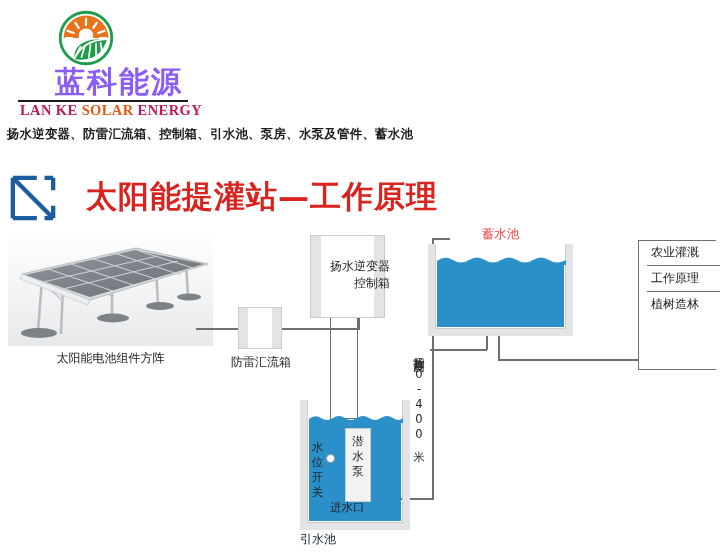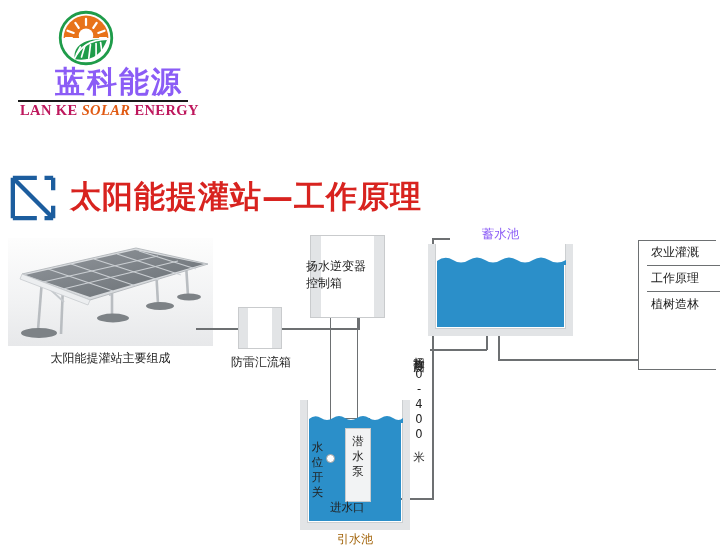--- a/index.html
+++ b/index.html
@@ -51,21 +51,21 @@
     left: 2px;
     top: 94px;
     width: 166px;
     font-family: "Liberation Serif", "DejaVu Serif", serif;
     font-size: 14.5px;
     font-weight: bold;
     letter-spacing: 0.4px;
     white-space: nowrap;
     color: #1b1b1b;
   }
-  #logo-en .sol { color: #e05a13; font-style: italic; }
+  #logo-en .sol { color: #e05a13; }
   #logo-en .lan { color: #be185d; }
   #logo-rule {
     position: absolute;
     left: 0px;
     top: 92px;
     width: 170px;
     height: 2px;
     background: #1b1b1b;
   }
 
@@ -93,21 +93,21 @@
   }
   #title-icon {
     position: absolute;
     left: 0px;
     top: 2px;
     width: 50px;
     height: 48px;
   }
   #title-text {
     position: absolute;
-    left: 62px;
+    left: 78px;
     top: 0px;
     font-size: 31px;
     font-weight: bold;
     color: #d8231f;
     letter-spacing: 1px;
     line-height: 48px;
     white-space: nowrap;
   }
 
   
@@ -192,21 +192,21 @@
     height: 100%;
     background: #e2e4e6;
   }
   #inverter-box .side.l { left: 0; }
   #inverter-box .side.r { right: 0; }
   #inverter-label {
     position: absolute;
     left: 306px;
     top: 26px;
     width: 84px;
-    text-align: left;
+    text-align: right;
     font-size: 12px;
     line-height: 17px;
     color: #222;
   }
 
   
   #reservoir {
     position: absolute;
     left: 428px;
     top: 12px;
@@ -244,21 +244,21 @@
     height: 10px;
     overflow: hidden;
   }
   #reservoir-label {
     position: absolute;
     left: 428px;
     top: -6px;
     width: 145px;
     text-align: center;
     font-size: 12.5px;
-    color: #8b5cf6;
+    color: #ef4444;
   }
 
   
   #pool {
     position: absolute;
     left: 300px;
     top: 168px;
     width: 110px;
     height: 130px;
   }
@@ -286,23 +286,22 @@
     position: absolute;
     left: 9px; right: 9px; bottom: 107px;
     height: 9px;
     overflow: hidden;
   }
   #pool-label {
     position: absolute;
     left: 300px;
     top: 299px;
     width: 110px;
-    text-align: center;
     font-size: 12px;
-    color: #a16207;
+    color: #0f172a;
   }
 
   
   #pump-body {
     position: absolute;
     left: 345px;
     top: 196px;
     width: 26px;
     height: 74px;
     background: #f2f3f4;
@@ -459,20 +458,21 @@
   </svg>
 
   <div id="logo-cn">蓝科能源</div>
   <div id="logo-rule"></div>
   <div id="logo-en">
     <span class="lan">LAN KE </span><span class="sol">SOLAR</span><span class="lan"> ENERGY</span>
   </div>
 </div>
 
 <div id="subtitle">
+  <div>扬水逆变器、防雷汇流箱、控制箱、引水池、泵房、水泵及管件、蓄水池</div>
 </div>
 
 <div id="title-row">
   <svg id="title-icon" viewBox="0 0 100 100">
     <path d="M8 8 L58 8 M8 8 L8 92 M8 92 L58 92 M92 8 L92 34 M92 8 L74 8 M92 92 L92 66 M92 92 L74 92" fill="none" stroke="#1c5d9e" stroke-width="9" stroke-linecap="butt"></path>
     <line x1="12" y1="12" x2="88" y2="88" stroke="#1c5d9e" stroke-width="9"></line>
   </svg>
   <div id="title-text">太阳能提灌站—工作原理</div>
 </div>
 
@@ -521,21 +521,21 @@
         <line x1="86" y1="21" x2="151" y2="42"></line>
         <line x1="109" y1="16" x2="173" y2="37"></line>
         <line x1="131" y1="13" x2="188" y2="31"></line>
         <line x1="35" y1="44" x2="150" y2="18"></line>
         <line x1="55" y1="51" x2="170" y2="23"></line>
       </g>
 
       <polygon points="14,36 82,62 80,67 12,41" fill="#eceef0" stroke="#c6cace" stroke-width="0.8"></polygon>
     </svg>
   </div>
-  <div id="solar-label">太阳能提灌站主要组成</div>
+  <div id="solar-label">太阳能电池组件方阵</div>
 
   <div class="ln" style="left:196px; top:96px; width:42px; height:1.6px;"></div>
 
   <div id="combiner-box">
     <div class="side l"></div>
     <div class="side r"></div>
   </div>
   <div id="combiner-label">防雷汇流箱</div>
 
   <div class="ln" style="left:282px; top:96px; width:78px; height:1.6px;"></div>

